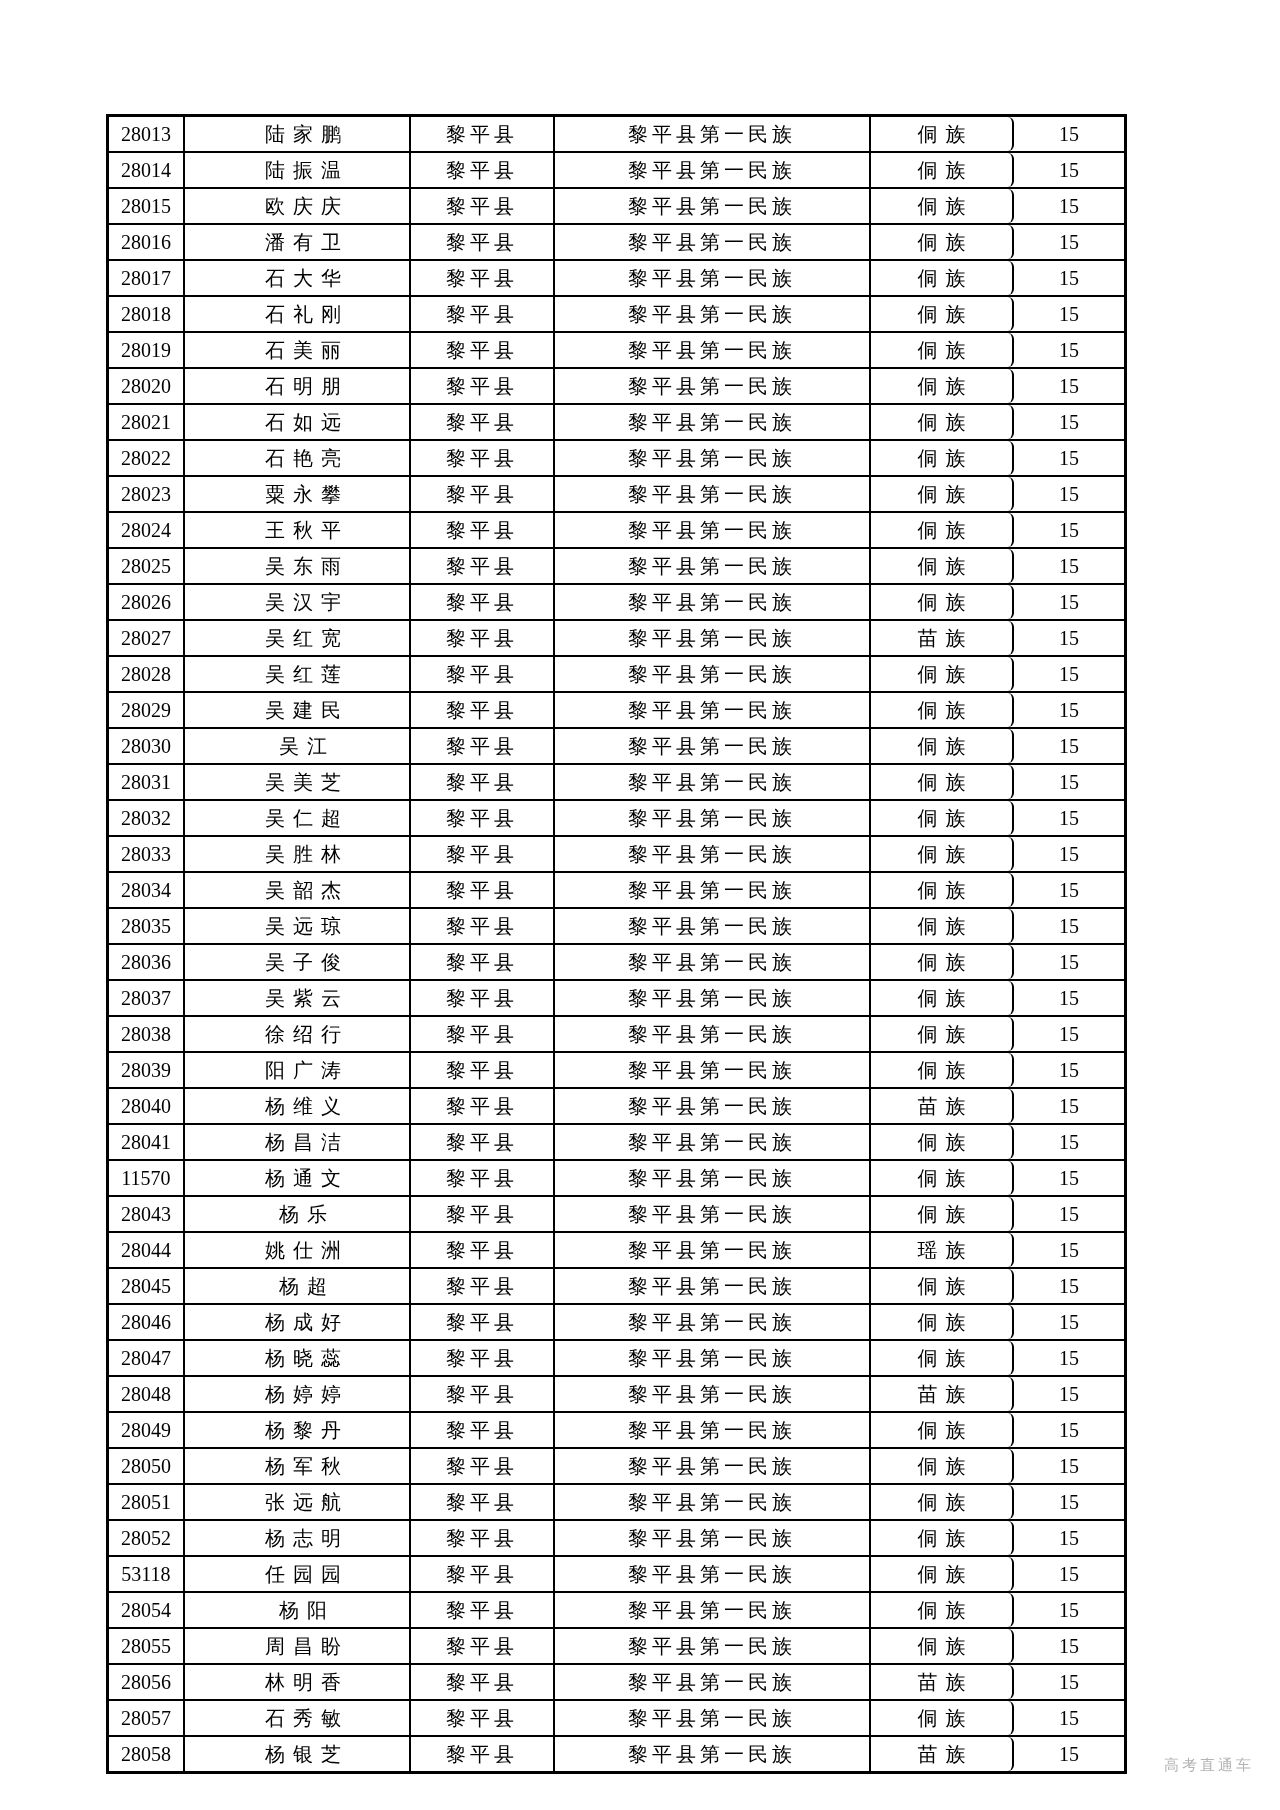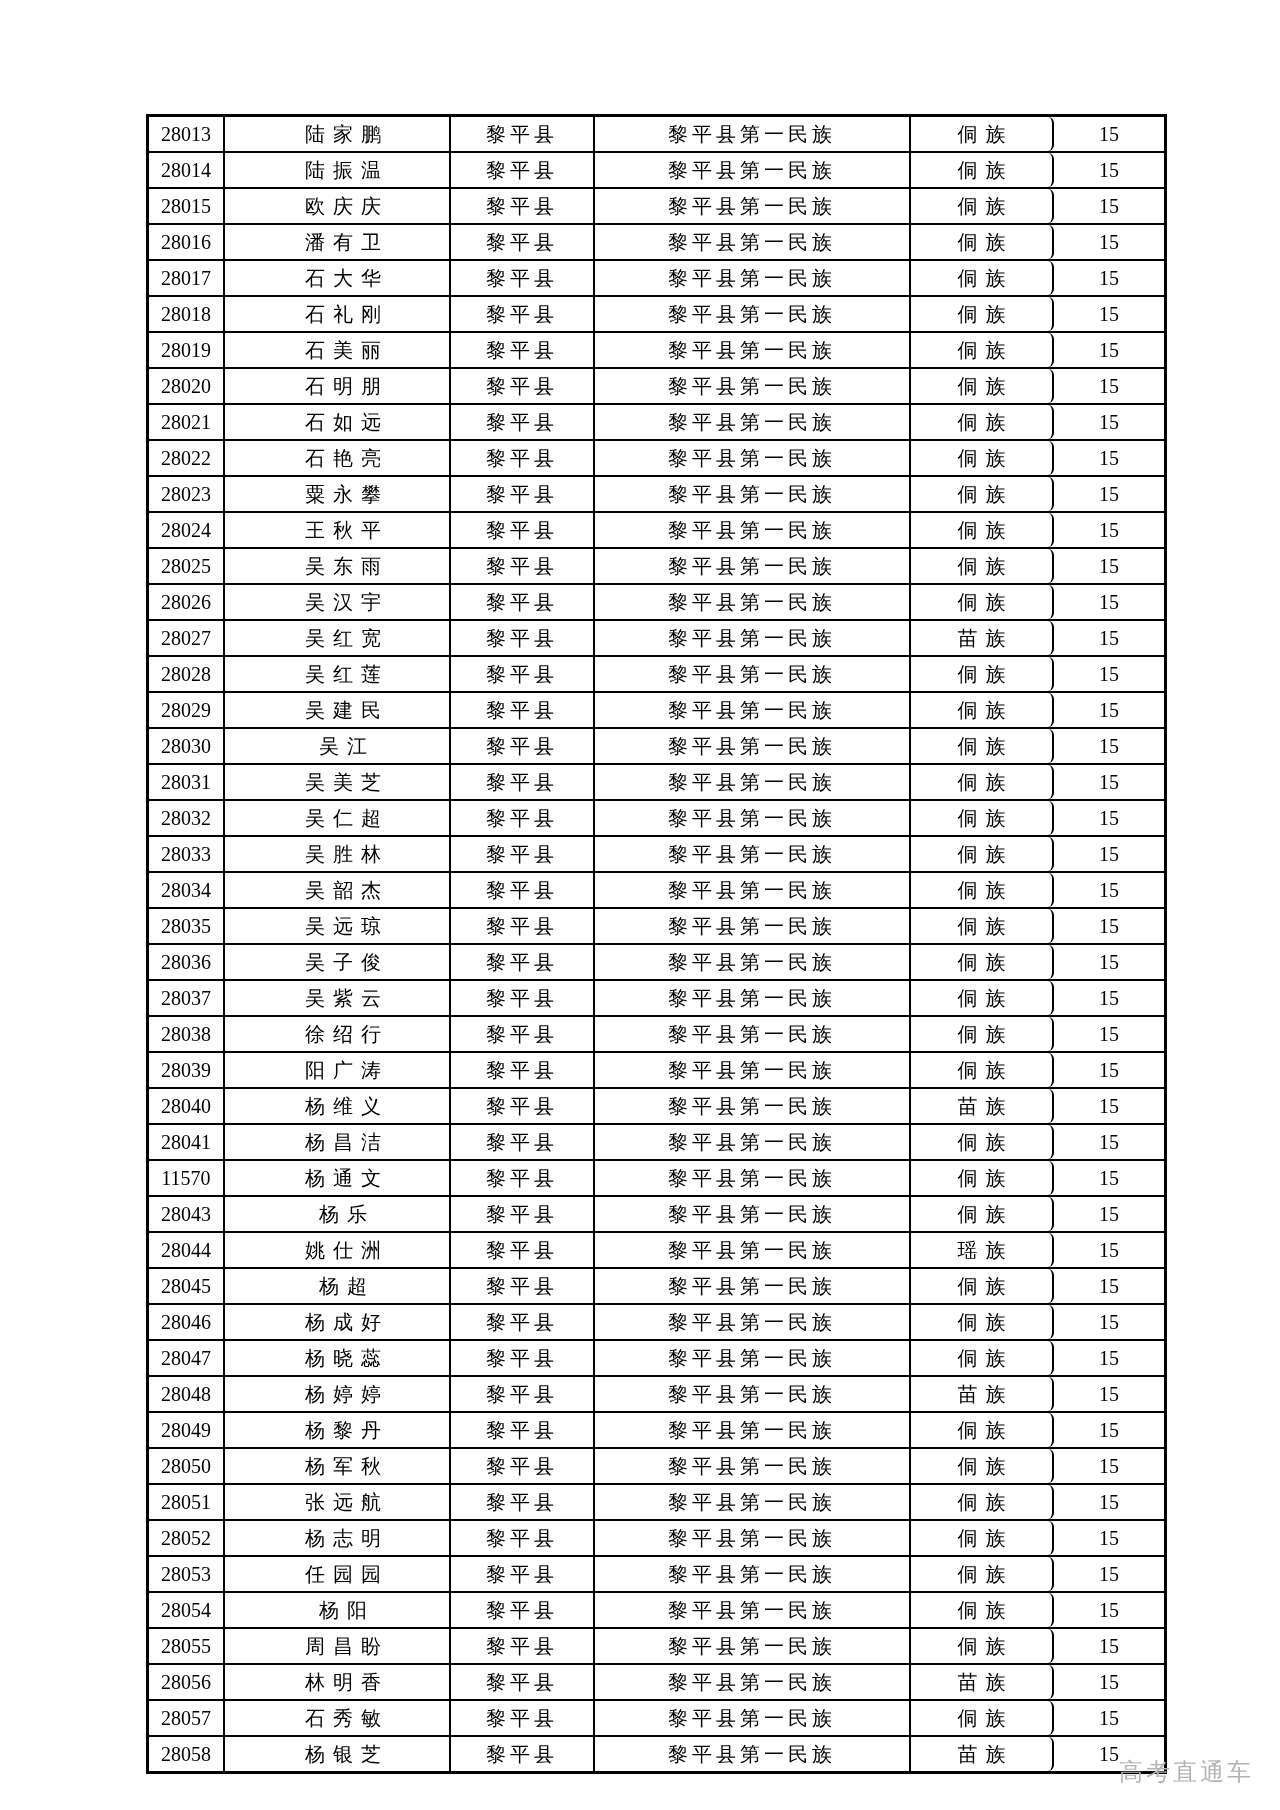--- a/index.html
+++ b/index.html
@@ -14,21 +14,20 @@
     background: #ffffff;
     font-family: "Liberation Serif", "DejaVu Serif", serif;
     color: #000000;
     overflow: hidden;
   }
   .roster {
     position: absolute;
     left: 106px;
     top: 114px;
     border: 3px solid #000000;
-    margin-left: 40px;
   }
   .row {
     display: flex;
     height: 34px;
     border-bottom: 2px solid #000000;
   }
   .row:last-child {
     border-bottom: none;
   }
   .cell {
@@ -48,21 +47,21 @@
   .c0 { width: 76px;  }
   .c1 { width: 226px; letter-spacing: 8px; padding-left: 20px; }
   .c2 { width: 144px; letter-spacing: 4px; }
   .c3 { width: 316px; letter-spacing: 4px; padding-left: 0; }
   .c4 { width: 143px; letter-spacing: 8px; padding-left: 8px; border-radius: 6px; }
   .c5 { width: 110px; }
   .watermark {
     position: absolute;
     top: 1756px;
     right: 26px;
-    font-size: 24px;
+    font-size: 15px;
     letter-spacing: 3px;
     color: #b3b3b3;
     font-family: "Liberation Sans", "DejaVu Sans", sans-serif;
   }
 </style>
 </head>
 <body>
 
 <div class="page">
   <div class="roster">
@@ -380,21 +379,21 @@
       </div>
       <div class="row">
         <div class="cell c0">28052</div>
         <div class="cell c1">杨志明</div>
         <div class="cell c2">黎平县</div>
         <div class="cell c3">黎平县第一民族</div>
         <div class="cell c4">侗族</div>
         <div class="cell c5">15</div>
       </div>
       <div class="row">
-        <div class="cell c0">28053</div>
+        <div class="cell c0">53118</div>
         <div class="cell c1">任园园</div>
         <div class="cell c2">黎平县</div>
         <div class="cell c3">黎平县第一民族</div>
         <div class="cell c4">侗族</div>
         <div class="cell c5">15</div>
       </div>
       <div class="row">
         <div class="cell c0">28054</div>
         <div class="cell c1">杨阳</div>
         <div class="cell c2">黎平县</div>

